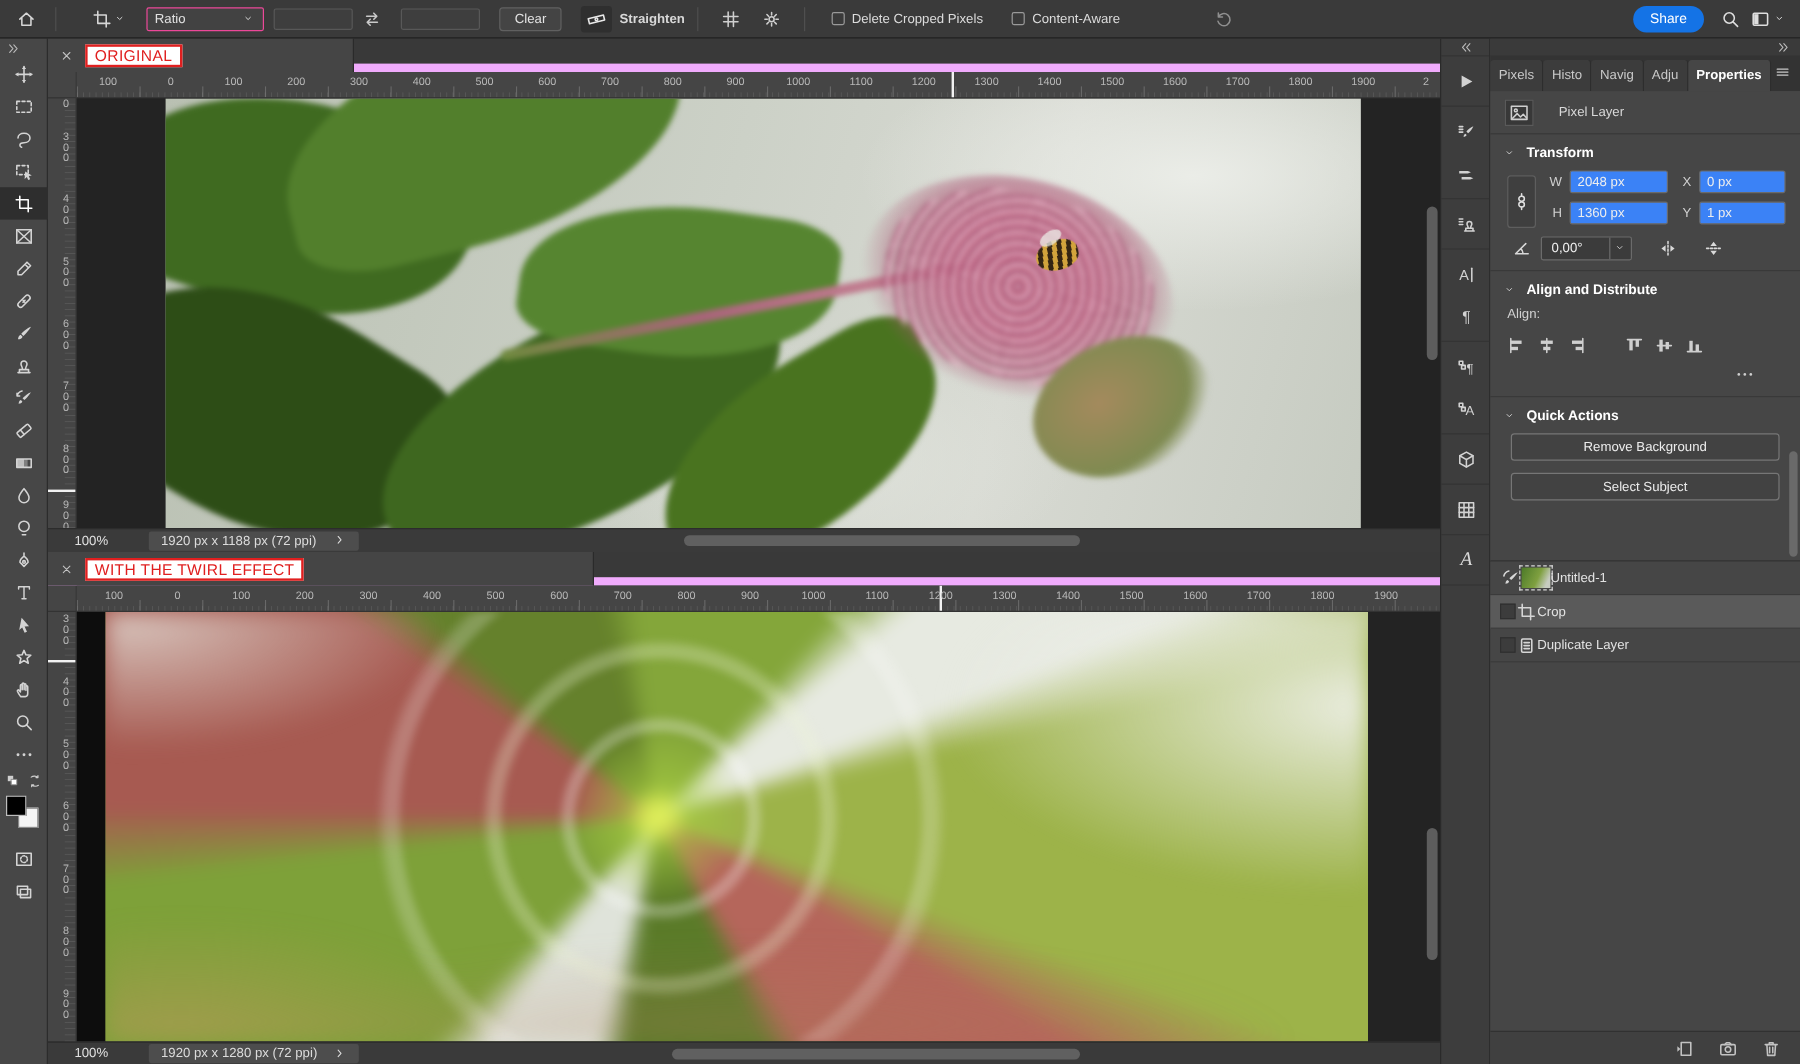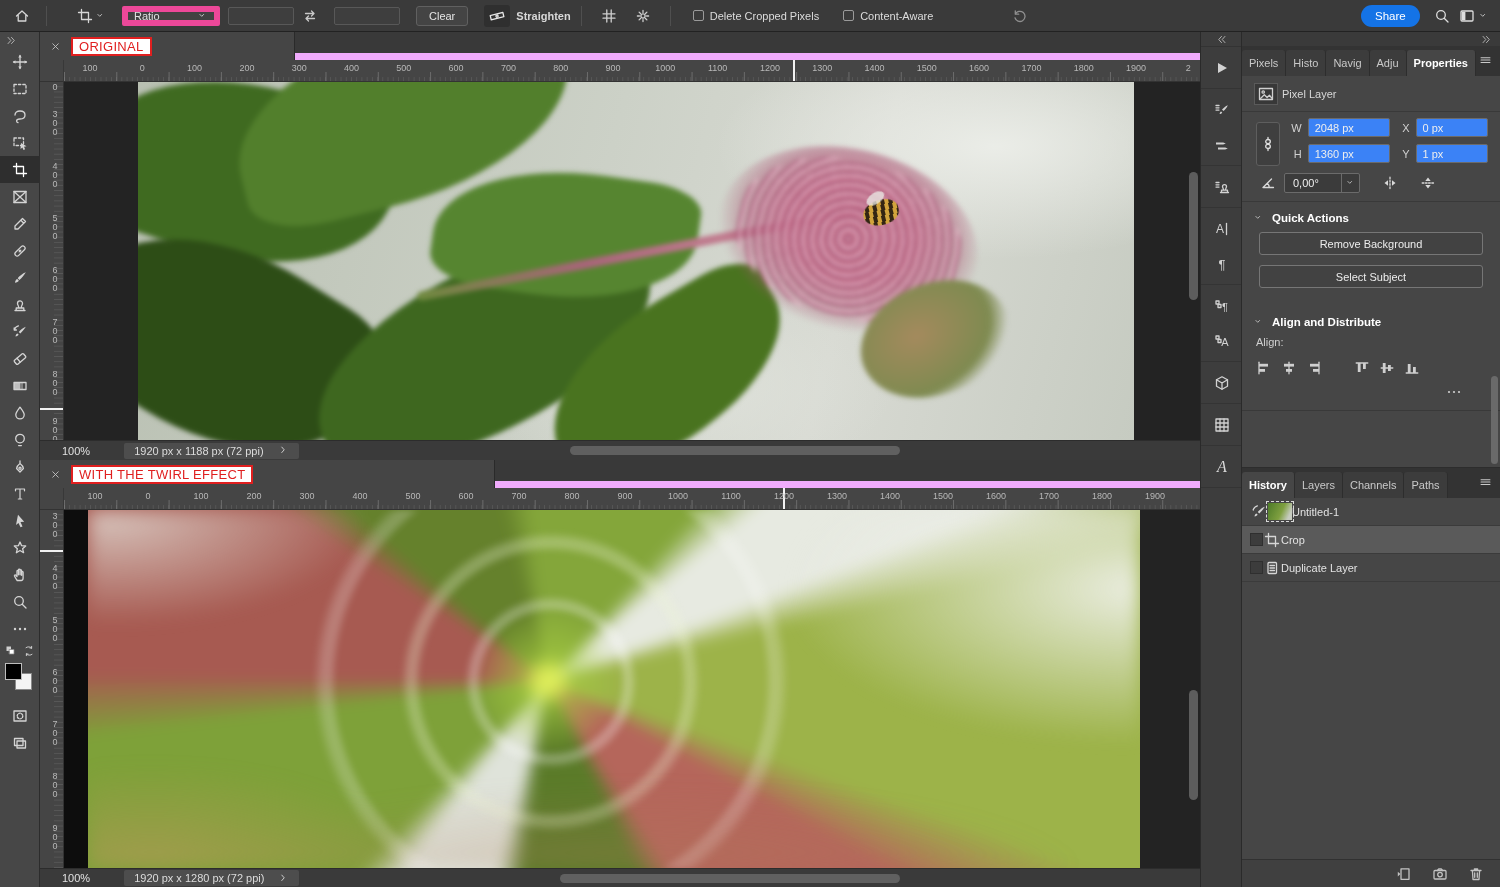--- a/index.html
+++ b/index.html
@@ -8,21 +8,21 @@
        background:#262626;font-family:"Liberation Sans",sans-serif;font-size:11px;color:#d8d8d8;}
   .icon{display:inline-flex;align-items:center;justify-content:center;line-height:0;}
   .icon svg{display:block;}
 
   
   .options-bar{position:absolute;left:0;top:0;width:1500px;height:32px;background:#3a3a3a;
     border-bottom:1px solid #222;display:flex;align-items:center;z-index:5;}
   .ob-sep{width:1px;height:20px;background:#4f4f4f;margin:0 10px;}
   .ob-home{margin-left:14px;color:#d6d6d6;}
   .ob-tool{margin-left:20px;display:flex;align-items:center;gap:3px;color:#d6d6d6;}
-  .ob-select{margin-left:16px;width:98px;height:20px;border:6px solid #ec4899;background:#424242;
+  .ob-select{margin-left:16px;width:98px;height:20px;border:1px solid #ec4899;background:#424242;
     border-radius:2px;display:flex;align-items:center;padding:0 6px;justify-content:space-between;color:#e0e0e0;}
   .ob-input{width:66px;height:18px;border:1px solid #585858;background:#3e3e3e;border-radius:2px;margin-left:8px;}
   .ob-swap{margin:0 8px;color:#c9c9c9;}
   .ob-btn{height:20px;border:1px solid #606060;background:#444;border-radius:3px;
     padding:0 12px;display:flex;align-items:center;margin-left:16px;color:#e4e4e4;}
   .ob-straight{display:flex;align-items:center;gap:6px;margin-left:16px;font-weight:bold;}
   .ob-straight .sicon{background:#2f2f2f;border-radius:3px;padding:3px 5px;color:#e8e8e8;}
   .ob-icon{margin:0 9px;color:#cfcfcf;}
   .ob-check{display:flex;align-items:center;gap:6px;margin:0 12px;color:#dcdcdc;}
   .cbox{width:11px;height:11px;border:1px solid #9a9a9a;border-radius:2px;background:transparent;}
@@ -129,21 +129,21 @@
 
   
   .rightcol{position:absolute;left:1242px;top:32px;width:258px;height:855px;background:#464646;}
   .dock-head{height:14px;background:#3a3a3a;display:flex;justify-content:flex-end;align-items:center;padding-right:8px;color:#bdbdbd;}
   .ptabs{height:30px;background:#333;display:flex;align-items:flex-end;position:relative;}
   .ptab{height:26px;display:flex;align-items:center;padding:0 7px;background:#3c3c3c;color:#c9c9c9;
     border-right:1px solid #2d2d2d;border-radius:3px 3px 0 0;white-space:nowrap;overflow:hidden;}
   .ptab.active{background:#464646;color:#fff;font-weight:bold;}
   .ptab-menu{position:absolute;right:8px;top:8px;color:#c9c9c9;}
   .props{position:relative;background:#464646;height:392px;border-bottom:1px solid #2d2d2d;}
-  .pxrow{display:flex;align-items:center;gap:4px;padding:7px 12px 6px;border-bottom:1px solid #393939;}
+  .pxrow{display:flex;align-items:center;gap:21px;padding:7px 12px 6px;border-bottom:1px solid #393939;}
   .pxthumb{width:24px;height:22px;background:#383838;border:1px solid #5a5a5a;display:flex;align-items:center;justify-content:center;color:#cfcfcf;}
   .sect{padding:6px 12px 8px;border-bottom:1px solid #393939;position:relative;}
   .sect-h{display:flex;align-items:center;gap:8px;color:#fff;font-weight:bold;font-size:11.5px;padding:4px 0 8px;}
   .chev{color:#cfcfcf;}
   .xf{position:relative;padding-left:34px;}
   .linkbox{position:absolute;left:2px;top:4px;width:24px;height:44px;background:#3f3f3f;border:1px solid #5e5e5e;
     border-radius:3px;display:flex;align-items:center;justify-content:center;color:#dedede;}
   .xfrow{display:flex;align-items:center;gap:6px;margin-bottom:7px;}
   .xflab{width:14px;text-align:right;color:#d0d0d0;}
   .xfin{width:84px;height:19px;background:#3b82f6;border:1px solid #6b6b6b;border-radius:2px;
@@ -784,20 +784,28 @@
             <svg width="16" height="16" viewBox="0 0 16 16" fill="none" stroke="currentColor" stroke-width="1.3" stroke-linecap="round" stroke-linejoin="round">
               <rect x="1.5" y="2.5" width="13" height="11"></rect>
               <circle cx="5.2" cy="6" r="1.2"></circle>
               <path d="M2.5 12.5l3.8-3.8 2.8 2.8 2.3-2.3 2.6 3"></path>
             </svg>
           </span>
         <span>Pixel Layer</span>
       </div>
 
       <div class="sect">
+        <div class="sect-h">
+          <span class="icon chev">
+              <svg width="10" height="10" viewBox="0 0 16 16" fill="none" stroke="currentColor" stroke-width="1.3" stroke-linecap="round" stroke-linejoin="round">
+                <path d="M3 5.5l3 3 3-3"></path>
+              </svg>
+            </span>
+          <span>Transform</span>
+        </div>
         <div class="xf">
           <span class="linkbox icon">
               <svg width="16" height="16" viewBox="0 0 16 16" fill="none" stroke="currentColor" stroke-width="1.3" stroke-linecap="round" stroke-linejoin="round">
                 <path d="M8 1.5v2M8 12.5v2"></path>
                 <rect x="5.7" y="3.5" width="4.6" height="4.2" rx="2.1"></rect>
                 <rect x="5.7" y="8.3" width="4.6" height="4.2" rx="2.1"></rect>
               </svg>
             </span>
           <div class="xfrow">
             <span class="xflab">W</span>
@@ -834,111 +842,100 @@
             </span>
           <span class="icon flipv">
               <svg width="16" height="16" viewBox="0 0 16 16" fill="none" stroke="currentColor" stroke-width="1.3" stroke-linecap="round" stroke-linejoin="round">
                 <path d="M2.2 8h11.6" stroke-dasharray="1.7 1.5"></path>
                 <path d="M5.3 6L8 2.5 10.7 6zM5.3 10L8 13.5 10.7 10z" fill="currentColor" stroke="none"></path>
               </svg>
             </span>
         </div>
       </div>
 
+      <div class="sect">
+        <div class="sect-h">
+          <span class="icon chev">
+              <svg width="10" height="10" viewBox="0 0 16 16" fill="none" stroke="currentColor" stroke-width="1.3" stroke-linecap="round" stroke-linejoin="round">
+                <path d="M3 5.5l3 3 3-3"></path>
+              </svg>
+            </span>
+          <span>Align and Distribute</span>
+        </div>
+        <div style="color:#d0d0d0;margin:0 0 8px 2px">Align:</div>
+        <div class="alignrow" id="align-icons">
+            <span class="icon">
+              <svg width="16" height="16" viewBox="0 0 16 16" fill="none" stroke="currentColor" stroke-width="1.3" stroke-linecap="round" stroke-linejoin="round">
+                <path d="M3 2.2v11.6"></path>
+                <rect x="3" y="3.8" width="9" height="2.8" fill="currentColor" stroke="none"></rect>
+                <rect x="3" y="9" width="6" height="2.8" fill="currentColor" stroke="none"></rect>
+              </svg>
+            </span>
+            <span class="icon">
+              <svg width="16" height="16" viewBox="0 0 16 16" fill="none" stroke="currentColor" stroke-width="1.3" stroke-linecap="round" stroke-linejoin="round">
+                <path d="M8 2.2v11.6"></path>
+                <rect x="3" y="3.8" width="10" height="2.8" fill="currentColor" stroke="none"></rect>
+                <rect x="5" y="9" width="6" height="2.8" fill="currentColor" stroke="none"></rect>
+              </svg>
+            </span>
+            <span class="icon">
+              <svg width="16" height="16" viewBox="0 0 16 16" fill="none" stroke="currentColor" stroke-width="1.3" stroke-linecap="round" stroke-linejoin="round">
+                <path d="M13 2.2v11.6"></path>
+                <rect x="4" y="3.8" width="9" height="2.8" fill="currentColor" stroke="none"></rect>
+                <rect x="7" y="9" width="6" height="2.8" fill="currentColor" stroke="none"></rect>
+              </svg>
+            </span>
+            <span class="gap"></span>
+            <span class="icon">
+              <svg width="16" height="16" viewBox="0 0 16 16" fill="none" stroke="currentColor" stroke-width="1.3" stroke-linecap="round" stroke-linejoin="round">
+                <path d="M2.2 3h11.6"></path>
+                <rect x="3.8" y="3" width="2.8" height="9" fill="currentColor" stroke="none"></rect>
+                <rect x="9" y="3" width="2.8" height="6" fill="currentColor" stroke="none"></rect>
+              </svg>
+            </span>
+            <span class="icon">
+              <svg width="16" height="16" viewBox="0 0 16 16" fill="none" stroke="currentColor" stroke-width="1.3" stroke-linecap="round" stroke-linejoin="round">
+                <path d="M2.2 8h11.6"></path>
+                <rect x="3.8" y="3" width="2.8" height="10" fill="currentColor" stroke="none"></rect>
+                <rect x="9" y="5" width="2.8" height="6" fill="currentColor" stroke="none"></rect>
+              </svg>
+            </span>
+            <span class="icon">
+              <svg width="16" height="16" viewBox="0 0 16 16" fill="none" stroke="currentColor" stroke-width="1.3" stroke-linecap="round" stroke-linejoin="round">
+                <path d="M2.2 13h11.6"></path>
+                <rect x="3.8" y="4" width="2.8" height="9" fill="currentColor" stroke="none"></rect>
+                <rect x="9" y="7" width="2.8" height="6" fill="currentColor" stroke="none"></rect>
+              </svg>
+            </span>
+          </div>
+        <div class="morebtn icon">
+            <svg width="16" height="16" viewBox="0 0 16 16" fill="none" stroke="currentColor" stroke-width="1.3" stroke-linecap="round" stroke-linejoin="round">
+              <circle cx="3" cy="8" r="1.1" fill="currentColor" stroke="none"></circle>
+              <circle cx="8" cy="8" r="1.1" fill="currentColor" stroke="none"></circle>
+              <circle cx="13" cy="8" r="1.1" fill="currentColor" stroke="none"></circle>
+            </svg>
+          </div>
+      </div>
+
       <div class="sect" style="border-bottom:none">
         <div class="sect-h">
           <span class="icon chev">
               <svg width="10" height="10" viewBox="0 0 16 16" fill="none" stroke="currentColor" stroke-width="1.3" stroke-linecap="round" stroke-linejoin="round">
                 <path d="M3 5.5l3 3 3-3"></path>
               </svg>
             </span>
           <span>Quick Actions</span>
         </div>
         <div class="qbtn">Remove Background</div>
         <div class="qbtn">Select Subject</div>
       </div>
-
-      <div class="sect">
-        <div class="sect-h">
-          <span class="icon chev">
-              <svg width="10" height="10" viewBox="0 0 16 16" fill="none" stroke="currentColor" stroke-width="1.3" stroke-linecap="round" stroke-linejoin="round">
-                <path d="M3 5.5l3 3 3-3"></path>
-              </svg>
-            </span>
-          <span>Align and Distribute</span>
-        </div>
-        <div style="color:#d0d0d0;margin:0 0 8px 2px">Align:</div>
-        <div class="alignrow" id="align-icons">
-            <span class="icon">
-              <svg width="16" height="16" viewBox="0 0 16 16" fill="none" stroke="currentColor" stroke-width="1.3" stroke-linecap="round" stroke-linejoin="round">
-                <path d="M3 2.2v11.6"></path>
-                <rect x="3" y="3.8" width="9" height="2.8" fill="currentColor" stroke="none"></rect>
-                <rect x="3" y="9" width="6" height="2.8" fill="currentColor" stroke="none"></rect>
-              </svg>
-            </span>
-            <span class="icon">
-              <svg width="16" height="16" viewBox="0 0 16 16" fill="none" stroke="currentColor" stroke-width="1.3" stroke-linecap="round" stroke-linejoin="round">
-                <path d="M8 2.2v11.6"></path>
-                <rect x="3" y="3.8" width="10" height="2.8" fill="currentColor" stroke="none"></rect>
-                <rect x="5" y="9" width="6" height="2.8" fill="currentColor" stroke="none"></rect>
-              </svg>
-            </span>
-            <span class="icon">
-              <svg width="16" height="16" viewBox="0 0 16 16" fill="none" stroke="currentColor" stroke-width="1.3" stroke-linecap="round" stroke-linejoin="round">
-                <path d="M13 2.2v11.6"></path>
-                <rect x="4" y="3.8" width="9" height="2.8" fill="currentColor" stroke="none"></rect>
-                <rect x="7" y="9" width="6" height="2.8" fill="currentColor" stroke="none"></rect>
-              </svg>
-            </span>
-            <span class="gap"></span>
-            <span class="icon">
-              <svg width="16" height="16" viewBox="0 0 16 16" fill="none" stroke="currentColor" stroke-width="1.3" stroke-linecap="round" stroke-linejoin="round">
-                <path d="M2.2 3h11.6"></path>
-                <rect x="3.8" y="3" width="2.8" height="9" fill="currentColor" stroke="none"></rect>
-                <rect x="9" y="3" width="2.8" height="6" fill="currentColor" stroke="none"></rect>
-              </svg>
-            </span>
-            <span class="icon">
-              <svg width="16" height="16" viewBox="0 0 16 16" fill="none" stroke="currentColor" stroke-width="1.3" stroke-linecap="round" stroke-linejoin="round">
-                <path d="M2.2 8h11.6"></path>
-                <rect x="3.8" y="3" width="2.8" height="10" fill="currentColor" stroke="none"></rect>
-                <rect x="9" y="5" width="2.8" height="6" fill="currentColor" stroke="none"></rect>
-              </svg>
-            </span>
-            <span class="icon">
-              <svg width="16" height="16" viewBox="0 0 16 16" fill="none" stroke="currentColor" stroke-width="1.3" stroke-linecap="round" stroke-linejoin="round">
-                <path d="M2.2 13h11.6"></path>
-                <rect x="3.8" y="4" width="2.8" height="9" fill="currentColor" stroke="none"></rect>
-                <rect x="9" y="7" width="2.8" height="6" fill="currentColor" stroke="none"></rect>
-              </svg>
-            </span>
-          </div>
-        <div class="morebtn icon">
-            <svg width="16" height="16" viewBox="0 0 16 16" fill="none" stroke="currentColor" stroke-width="1.3" stroke-linecap="round" stroke-linejoin="round">
-              <circle cx="3" cy="8" r="1.1" fill="currentColor" stroke="none"></circle>
-              <circle cx="8" cy="8" r="1.1" fill="currentColor" stroke="none"></circle>
-              <circle cx="13" cy="8" r="1.1" fill="currentColor" stroke="none"></circle>
-            </svg>
-          </div>
-      </div>
       <div class="props-scroll"></div>
     </div>
 
     <div class="histgroup">
-      <div class="ptabs" id="hist-tabs">
-          <div class="ptab active">History</div>
-          <div class="ptab">Layers</div>
-          <div class="ptab">Channels</div>
-          <div class="ptab">Paths</div>
-          <span class="ptab-menu icon">
-            <svg width="13" height="13" viewBox="0 0 16 16" fill="none" stroke="currentColor" stroke-width="1.3" stroke-linecap="round" stroke-linejoin="round">
-              <path d="M2.5 4.5h11M2.5 7.5h11M2.5 10.5h11"></path>
-            </svg>
-          </span>
-        </div>
       <div id="hist-rows">
           <div class="hrow">
             <span class="hicon icon">
               <svg width="16" height="16" viewBox="0 0 16 16" fill="none" stroke="currentColor" stroke-width="1.3" stroke-linecap="round" stroke-linejoin="round">
                 <path d="M13.8 2.8c-2.6.9-5.6 3.3-7 5.1l1.5 1.5c1.8-1.4 4.2-4.4 5.5-6.6z" fill="currentColor" stroke="none"></path>
                 <path d="M5.4 9.4c-1.3.4-1.7 1.6-1.9 3.1 1.5-.2 2.7-.6 3.1-1.9z" fill="currentColor" stroke="none"></path>
                 <path d="M2.2 6A5.8 5.8 0 016.4 1.8"></path>
               </svg>
             </span>
             <span class="hthumbimg"></span>

